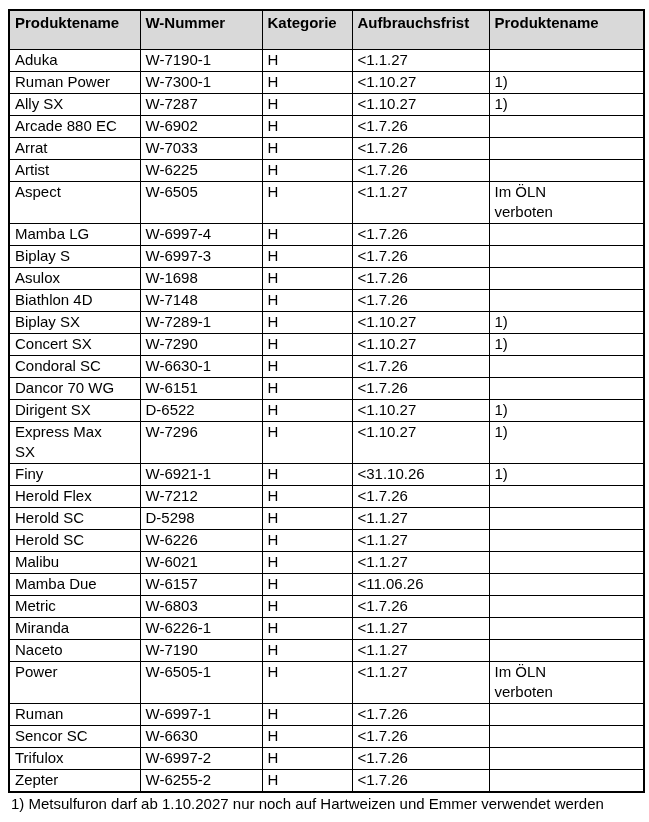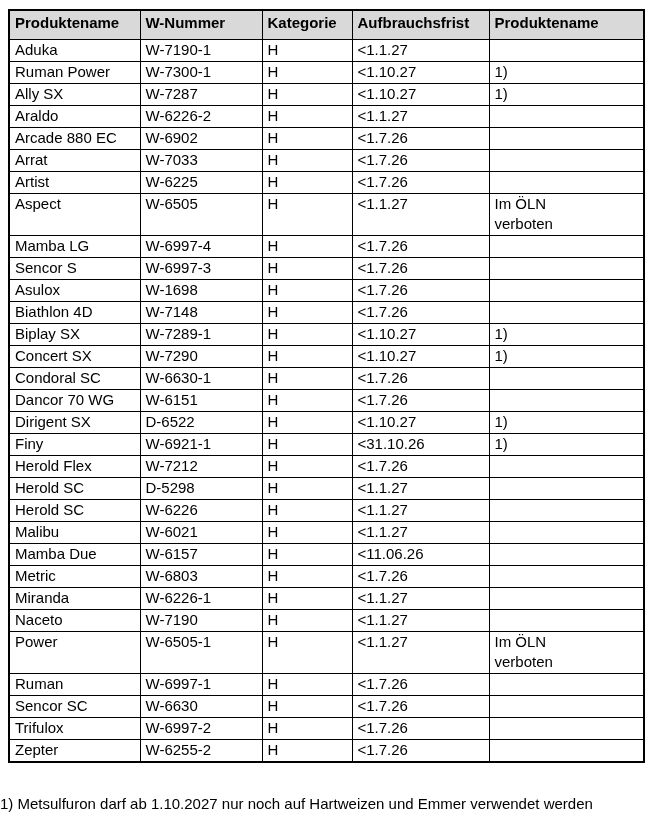--- a/index.html
+++ b/index.html
@@ -40,25 +40,25 @@
     padding: 0px 4px 1px 5px;
     vertical-align: top;
     text-align: left;
     overflow: hidden;
     white-space: pre-line;
   }
   table.product-table th {
     background: var(--header-bg);
     font-weight: bold;
     padding-top: 2px;
-    padding-bottom: 6px;
+    padding-bottom: 16px;
   }
   .footnote {
     position: absolute;
-    left: 0;
+    left: 11px;
     top: 795px;
     font-size: 15px;
     line-height: 18px;
     white-space: nowrap;
     text-align: right;
   }
 </style>
 </head>
 <body>
 
@@ -97,27 +97,20 @@
           <td>1)</td>
         </tr>
         <tr>
           <td>Ally SX</td>
           <td>W-7287</td>
           <td>H</td>
           <td>&lt;1.10.27</td>
           <td>1)</td>
         </tr>
         <tr>
-          <td>Araldo</td>
-          <td>W-6226-2</td>
-          <td>H</td>
-          <td>&lt;1.1.27</td>
-          <td></td>
-        </tr>
-        <tr>
           <td>Arcade 880 EC</td>
           <td>W-6902</td>
           <td>H</td>
           <td>&lt;1.7.26</td>
           <td></td>
         </tr>
         <tr>
           <td>Arrat</td>
           <td>W-7033</td>
           <td>H</td>
@@ -140,21 +133,21 @@
 verboten</td>
         </tr>
         <tr>
           <td>Mamba LG</td>
           <td>W-6997-4</td>
           <td>H</td>
           <td>&lt;1.7.26</td>
           <td></td>
         </tr>
         <tr>
-          <td>Sencor S</td>
+          <td>Biplay S</td>
           <td>W-6997-3</td>
           <td>H</td>
           <td>&lt;1.7.26</td>
           <td></td>
         </tr>
         <tr>
           <td>Asulox</td>
           <td>W-1698</td>
           <td>H</td>
           <td>&lt;1.7.26</td>
@@ -196,20 +189,28 @@
           <td></td>
         </tr>
         <tr>
           <td>Dirigent SX</td>
           <td>D-6522</td>
           <td>H</td>
           <td>&lt;1.10.27</td>
           <td>1)</td>
         </tr>
         <tr>
+          <td>Express Max
+SX</td>
+          <td>W-7296</td>
+          <td>H</td>
+          <td>&lt;1.10.27</td>
+          <td>1)</td>
+        </tr>
+        <tr>
           <td>Finy</td>
           <td>W-6921-1</td>
           <td>H</td>
           <td>&lt;31.10.26</td>
           <td>1)</td>
         </tr>
         <tr>
           <td>Herold Flex</td>
           <td>W-7212</td>
           <td>H</td>

